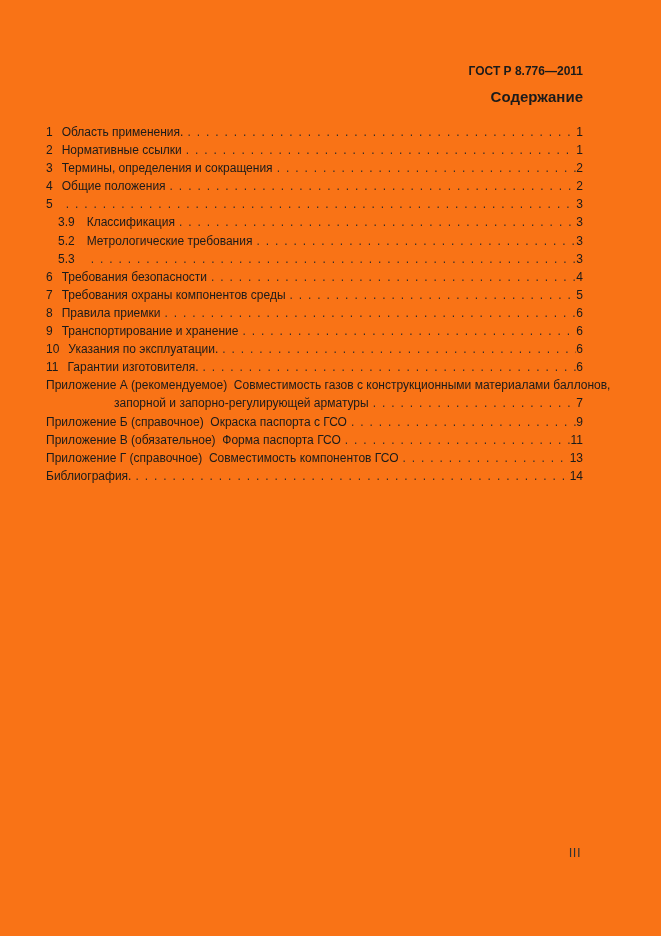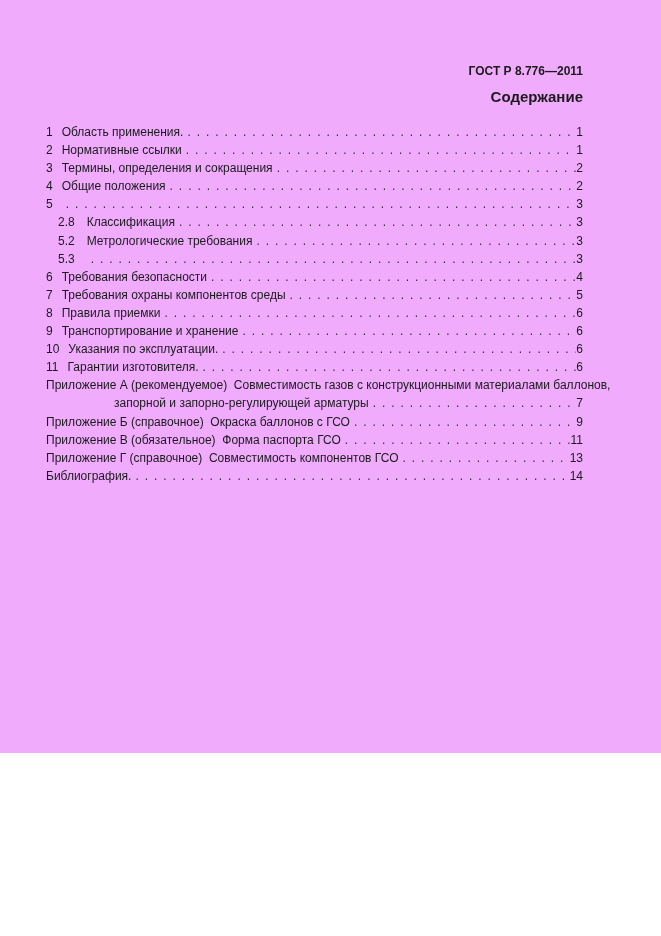--- a/index.html
+++ b/index.html
@@ -1,20 +1,20 @@
 <!DOCTYPE html>
 <html><head>
 <meta charset="utf-8">
 <style>
   html, body { margin: 0; padding: 0; background: #ffffff; }
   .page {
     position: relative;
     width: 661px;
-    height: 753px;
-    background: #f0abfc;
+    height: 936px;
+    background: #f97316;
     font-family: "Liberation Sans", sans-serif;
     color: #1b1b1b;
     overflow: hidden;
   }
   .doc-code {
     position: absolute;
     top: 64px;
     right: 78px;
     font-size: 12px;
     font-weight: bold;
@@ -95,21 +95,21 @@
     <span class="label">Общие положения</span>
     <span class="dots">. . . . . . . . . . . . . . . . . . . . . . . . . . . . . . . . . . . . . . . . . . . . . . . . . . . . . . . . . . . . . . . . . . . . . . . . . . . . . . . . . . . . . . . . . . . . . . . . . . . . . . . . . . . . . . . . . . . . . . . . . . . . . . . . . . . . . . . . . . . . . . . . . . . . . . </span>
     <span class="pg">2</span>
   </div>
       <div class="toc-row row-main">
     <span class="num">5</span>
     <span class="dots">. . . . . . . . . . . . . . . . . . . . . . . . . . . . . . . . . . . . . . . . . . . . . . . . . . . . . . . . . . . . . . . . . . . . . . . . . . . . . . . . . . . . . . . . . . . . . . . . . . . . . . . . . . . . . . . . . . . . . . . . . . . . . . . . . . . . . . . . . . . . . . . . . . . . . . </span>
     <span class="pg">3</span>
   </div>
       <div class="toc-row row-sub">
-    <span class="num">2.8</span>
+    <span class="num">3.9</span>
     <span class="label">Классификация</span>
     <span class="dots">. . . . . . . . . . . . . . . . . . . . . . . . . . . . . . . . . . . . . . . . . . . . . . . . . . . . . . . . . . . . . . . . . . . . . . . . . . . . . . . . . . . . . . . . . . . . . . . . . . . . . . . . . . . . . . . . . . . . . . . . . . . . . . . . . . . . . . . . . . . . . . . . . . . . . . </span>
     <span class="pg">3</span>
   </div>
       <div class="toc-row row-sub">
     <span class="num">5.2</span>
     <span class="label">Метрологические требования</span>
     <span class="dots">. . . . . . . . . . . . . . . . . . . . . . . . . . . . . . . . . . . . . . . . . . . . . . . . . . . . . . . . . . . . . . . . . . . . . . . . . . . . . . . . . . . . . . . . . . . . . . . . . . . . . . . . . . . . . . . . . . . . . . . . . . . . . . . . . . . . . . . . . . . . . . . . . . . . . . </span>
     <span class="pg">3</span>
   </div>
@@ -161,21 +161,21 @@
     
   </div>
       <div class="toc-row row-cont no-num">
     
     <span class="label">запорной и запорно-регулирующей арматуры</span>
     <span class="dots">. . . . . . . . . . . . . . . . . . . . . . . . . . . . . . . . . . . . . . . . . . . . . . . . . . . . . . . . . . . . . . . . . . . . . . . . . . . . . . . . . . . . . . . . . . . . . . . . . . . . . . . . . . . . . . . . . . . . . . . . . . . . . . . . . . . . . . . . . . . . . . . . . . . . . . </span>
     <span class="pg">7</span>
   </div>
       <div class="toc-row row-appendix no-num">
     
-    <span class="label">Приложение Б (справочное)  Окраска баллонов с ГСО</span>
+    <span class="label">Приложение Б (справочное)  Окраска паспорта с ГСО</span>
     <span class="dots">. . . . . . . . . . . . . . . . . . . . . . . . . . . . . . . . . . . . . . . . . . . . . . . . . . . . . . . . . . . . . . . . . . . . . . . . . . . . . . . . . . . . . . . . . . . . . . . . . . . . . . . . . . . . . . . . . . . . . . . . . . . . . . . . . . . . . . . . . . . . . . . . . . . . . . </span>
     <span class="pg">9</span>
   </div>
       <div class="toc-row row-appendix no-num">
     
     <span class="label">Приложение В (обязательное)  Форма паспорта ГСО</span>
     <span class="dots">. . . . . . . . . . . . . . . . . . . . . . . . . . . . . . . . . . . . . . . . . . . . . . . . . . . . . . . . . . . . . . . . . . . . . . . . . . . . . . . . . . . . . . . . . . . . . . . . . . . . . . . . . . . . . . . . . . . . . . . . . . . . . . . . . . . . . . . . . . . . . . . . . . . . . . </span>
     <span class="pg">11</span>
   </div>
       <div class="toc-row row-appendix no-num">

